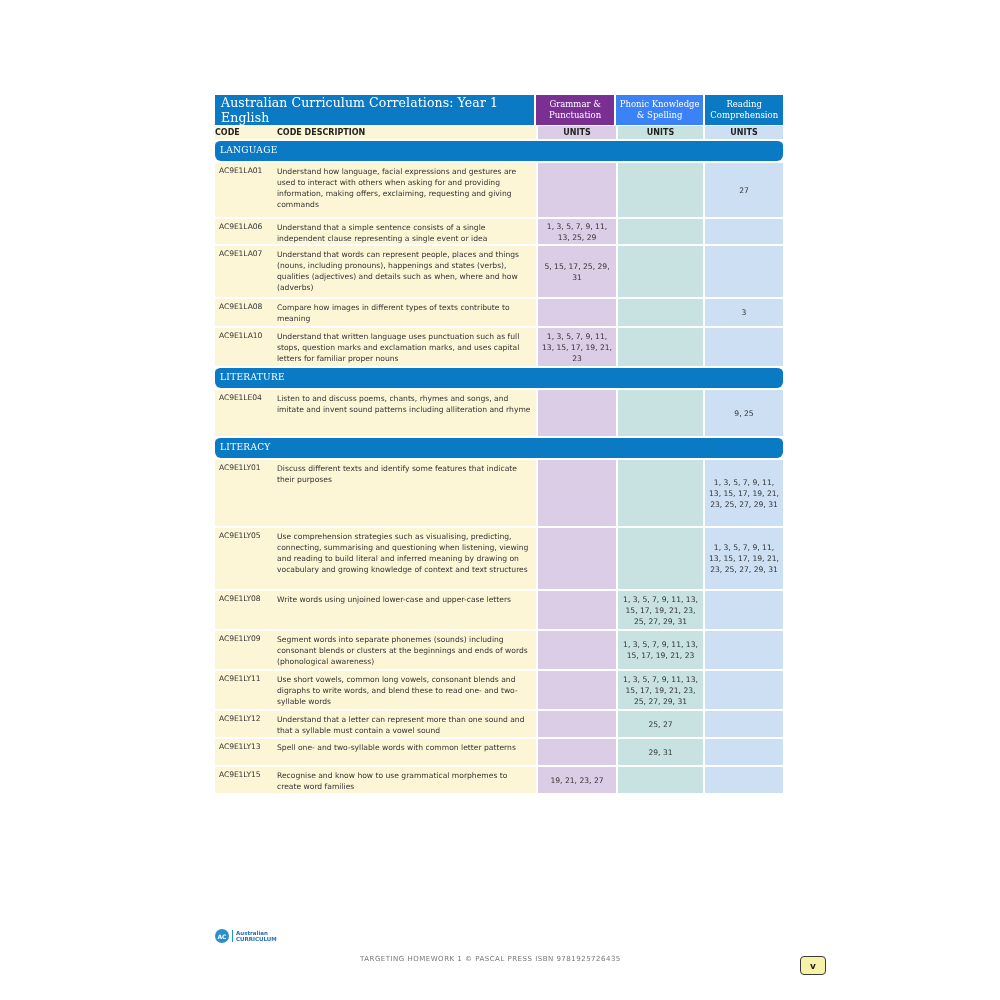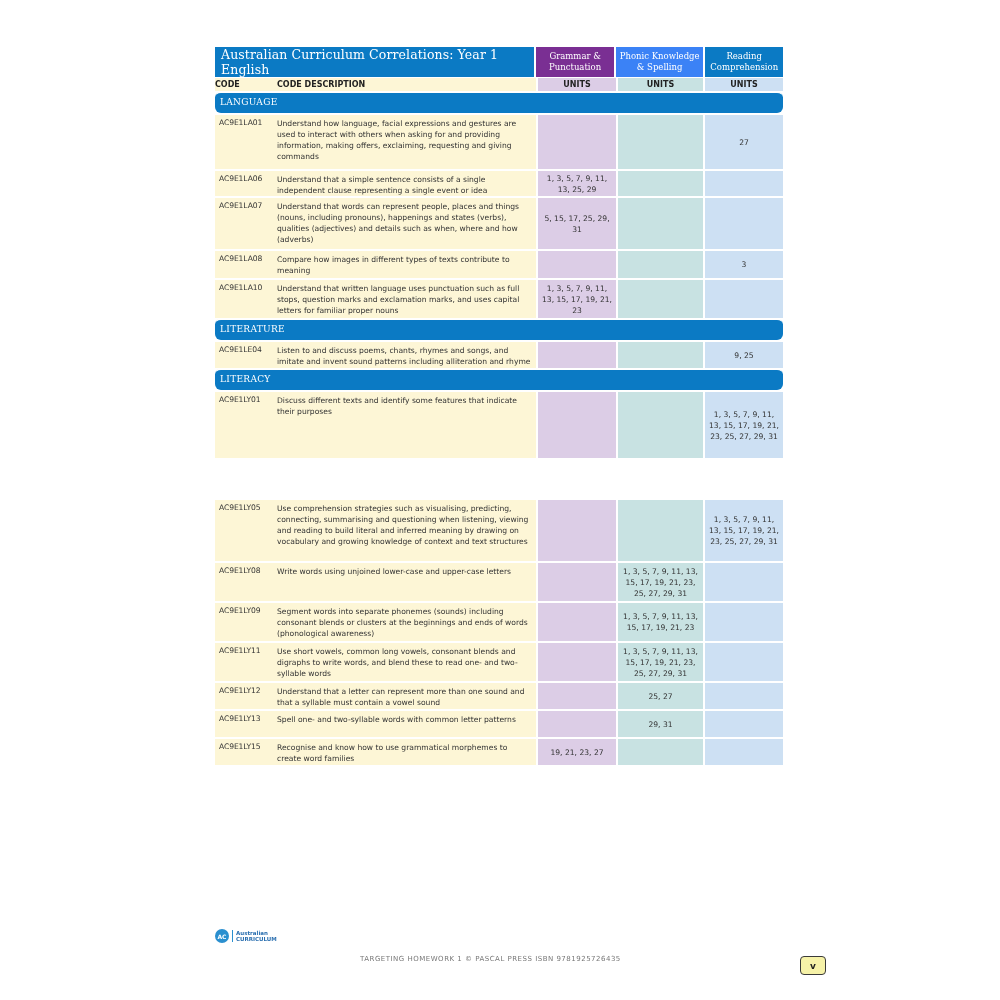--- a/index.html
+++ b/index.html
@@ -1,21 +1,21 @@
 <!DOCTYPE html>
 <html><head>
 <meta charset="utf-8">
 <style>
   * { box-sizing: border-box; margin: 0; padding: 0; }
   html, body { width: 1000px; height: 1000px; background: #ffffff; overflow: hidden; }
   body { position: relative; font-family: "DejaVu Sans", sans-serif; color: #2a2a2a; }
 
   .page { position: absolute; left: 215px; top: 47px; width: 568px; }
 
-  .title-row { display: flex; height: 30px; }
+  .title-row { display: flex; height: 30px; margin-top: 48px; }
   .title-main {
     width: 321px; background: #0b7ac4; color: #ffffff;
     font-family: "DejaVu Serif", serif; font-size: 12.5px;
     display: flex; align-items: center; padding-left: 6px; letter-spacing: 0.1px;
   }
   .col-head {
     display: flex; align-items: center; justify-content: center; text-align: center;
     font-family: "DejaVu Serif", serif; font-size: 8.5px; line-height: 11px; color: #ffffff;
     border-left: 2px solid #ffffff;
   }
@@ -114,36 +114,36 @@
         <div class="unit rc">3</div>
       </div>
       <div class="row" style="height: 40px;">
         <div class="code">AC9E1LA10</div>
         <div class="desc">Understand that written language uses punctuation such as full stops, question marks and exclamation marks, and uses capital letters for familiar proper nouns</div>
         <div class="unit gp">1, 3, 5, 7, 9, 11, 13, 15, 17, 19, 21, 23</div>
         <div class="unit pk"></div>
         <div class="unit rc"></div>
       </div>
       <div class="section">LITERATURE</div>
-      <div class="row" style="height: 28px;">
+      <div class="row" style="height: 48px;">
         <div class="code">AC9E1LE04</div>
         <div class="desc">Listen to and discuss poems, chants, rhymes and songs, and imitate and invent sound patterns including alliteration and rhyme</div>
         <div class="unit gp"></div>
         <div class="unit pk"></div>
         <div class="unit rc">9, 25</div>
       </div>
       <div class="section">LITERACY</div>
       <div class="row" style="height: 68px;">
         <div class="code">AC9E1LY01</div>
         <div class="desc">Discuss different texts and identify some features that indicate their purposes</div>
         <div class="unit gp"></div>
         <div class="unit pk"></div>
         <div class="unit rc">1, 3, 5, 7, 9, 11, 13, 15, 17, 19, 21, 23, 25, 27, 29, 31</div>
       </div>
-      <div class="row" style="height: 63px; margin-top: 40px;">
+      <div class="row" style="height: 63px;">
         <div class="code">AC9E1LY05</div>
         <div class="desc">Use comprehension strategies such as visualising, predicting, connecting, summarising and questioning when listening, viewing and reading to build literal and inferred meaning by drawing on vocabulary and growing knowledge of context and text structures</div>
         <div class="unit gp"></div>
         <div class="unit pk"></div>
         <div class="unit rc">1, 3, 5, 7, 9, 11, 13, 15, 17, 19, 21, 23, 25, 27, 29, 31</div>
       </div>
       <div class="row" style="height: 40px;">
         <div class="code">AC9E1LY08</div>
         <div class="desc">Write words using unjoined lower-case and upper-case letters</div>
         <div class="unit gp"></div>

